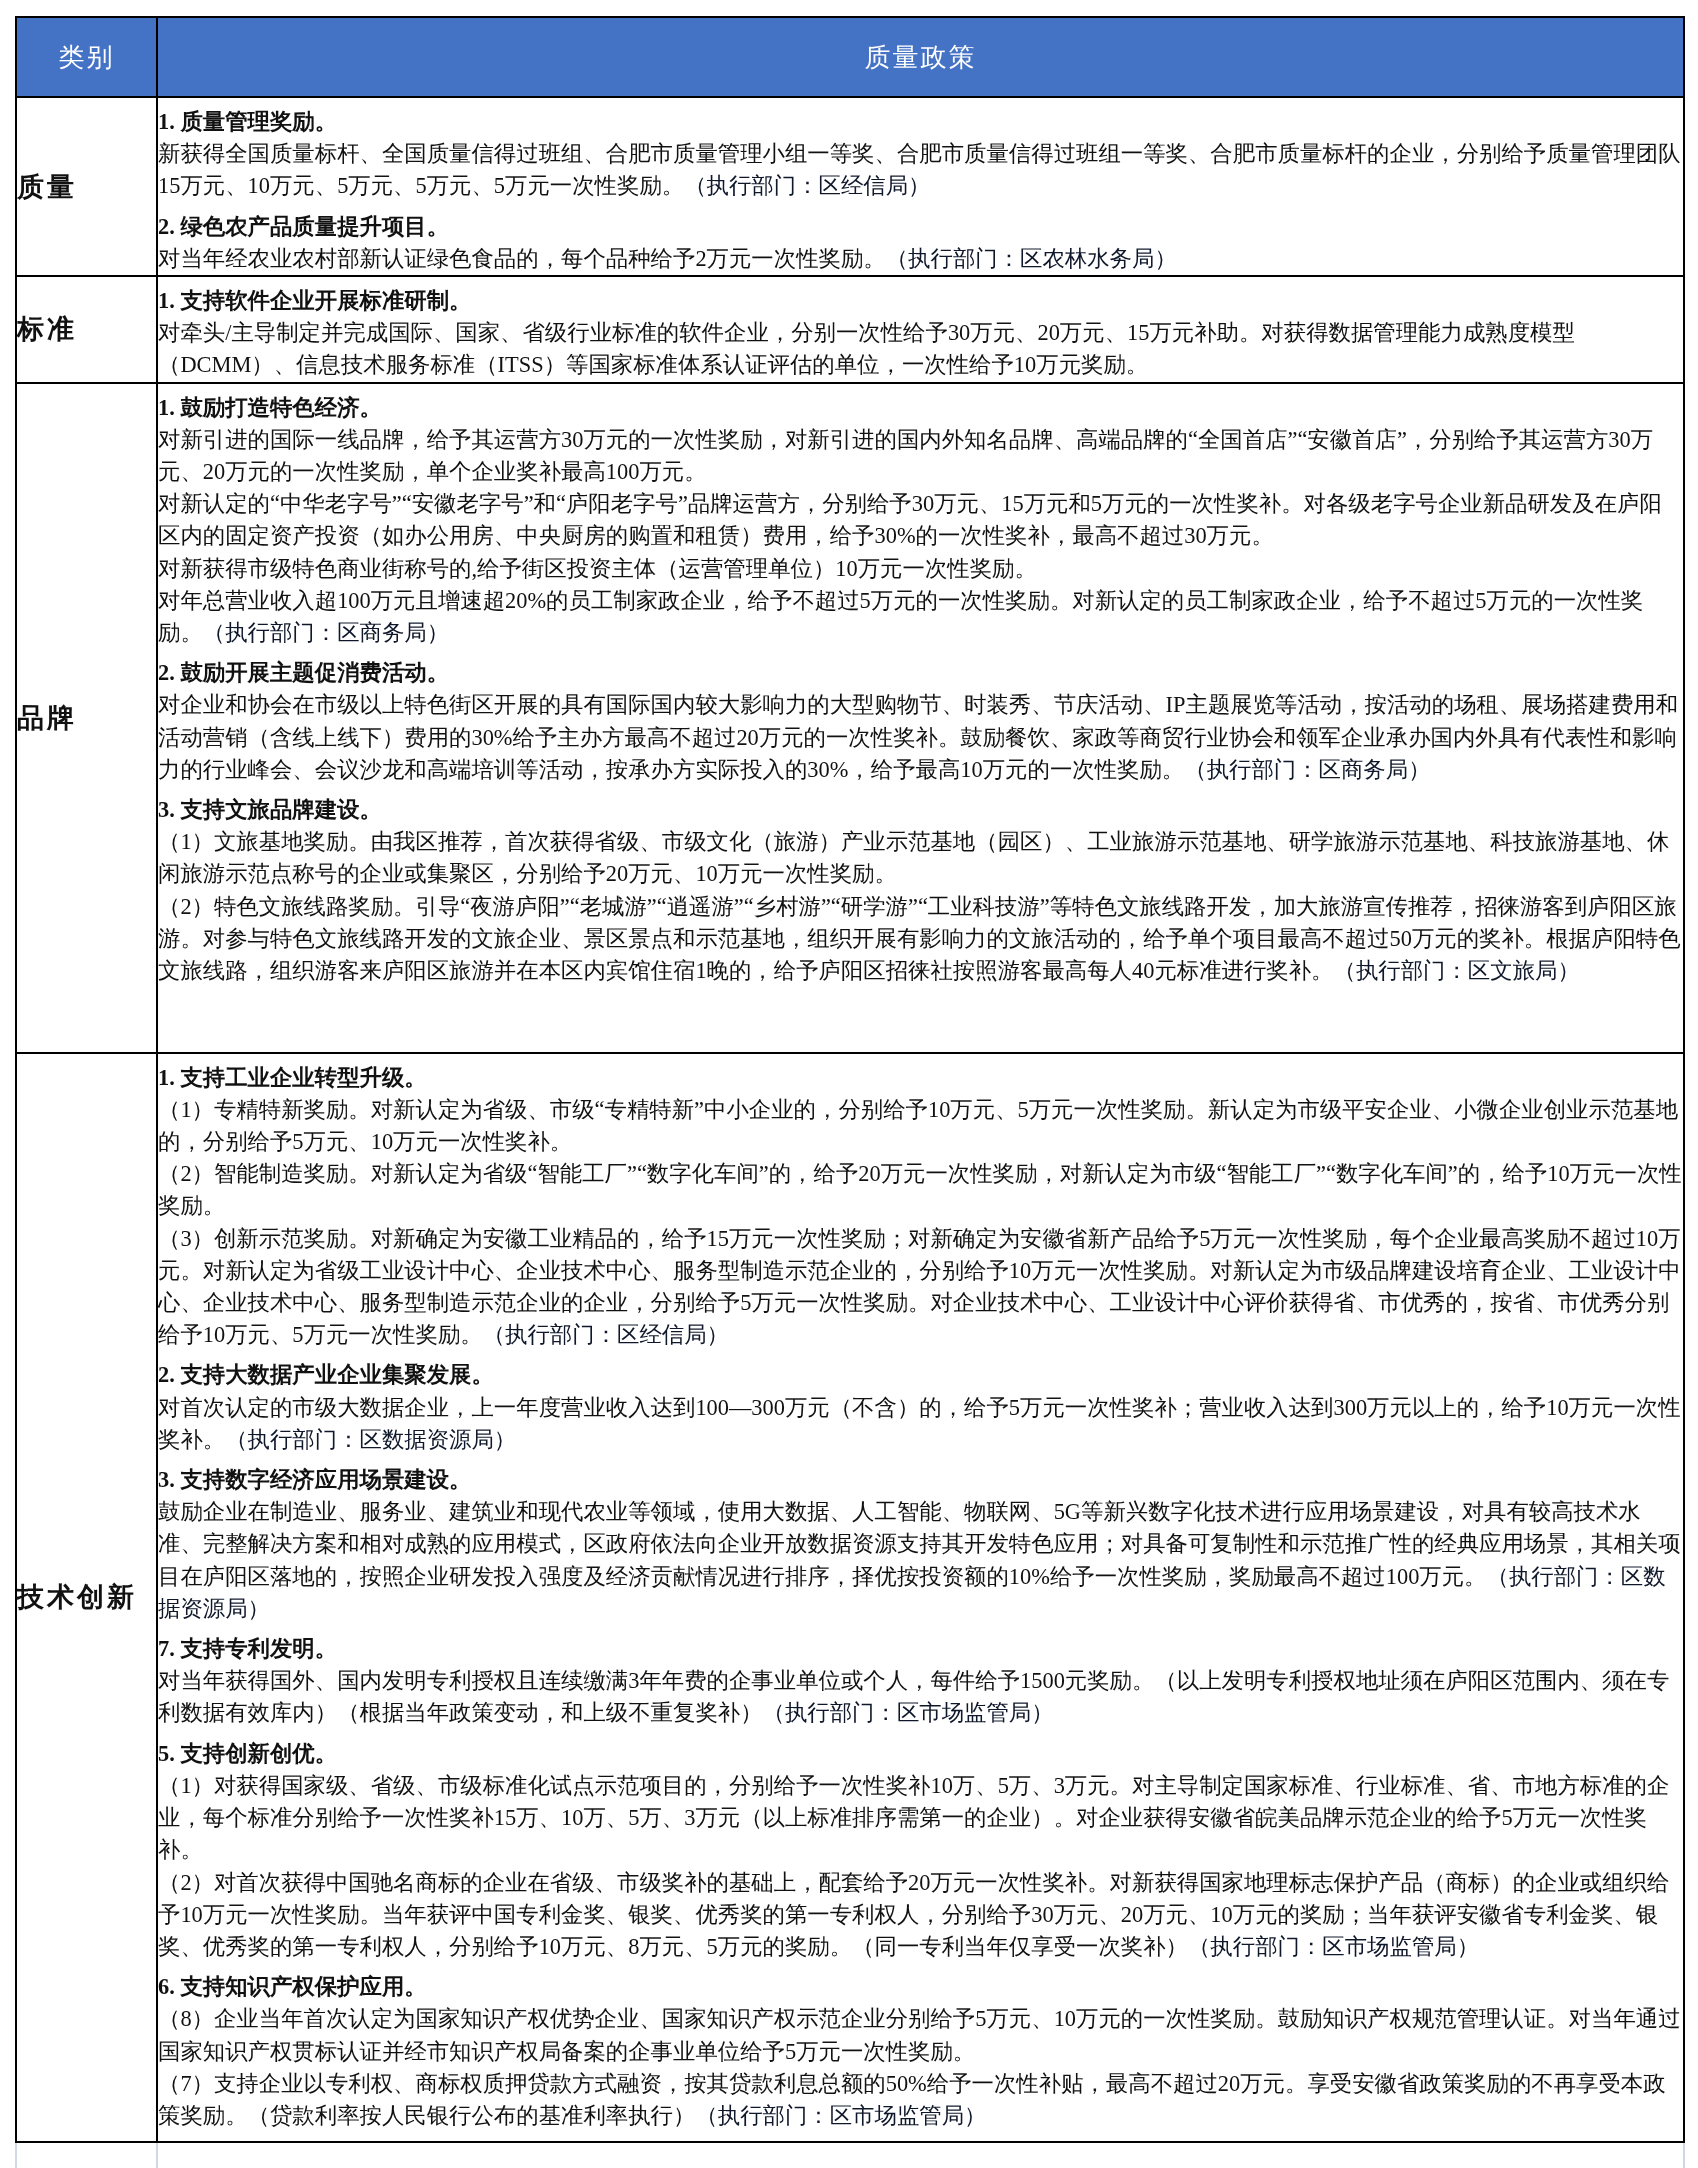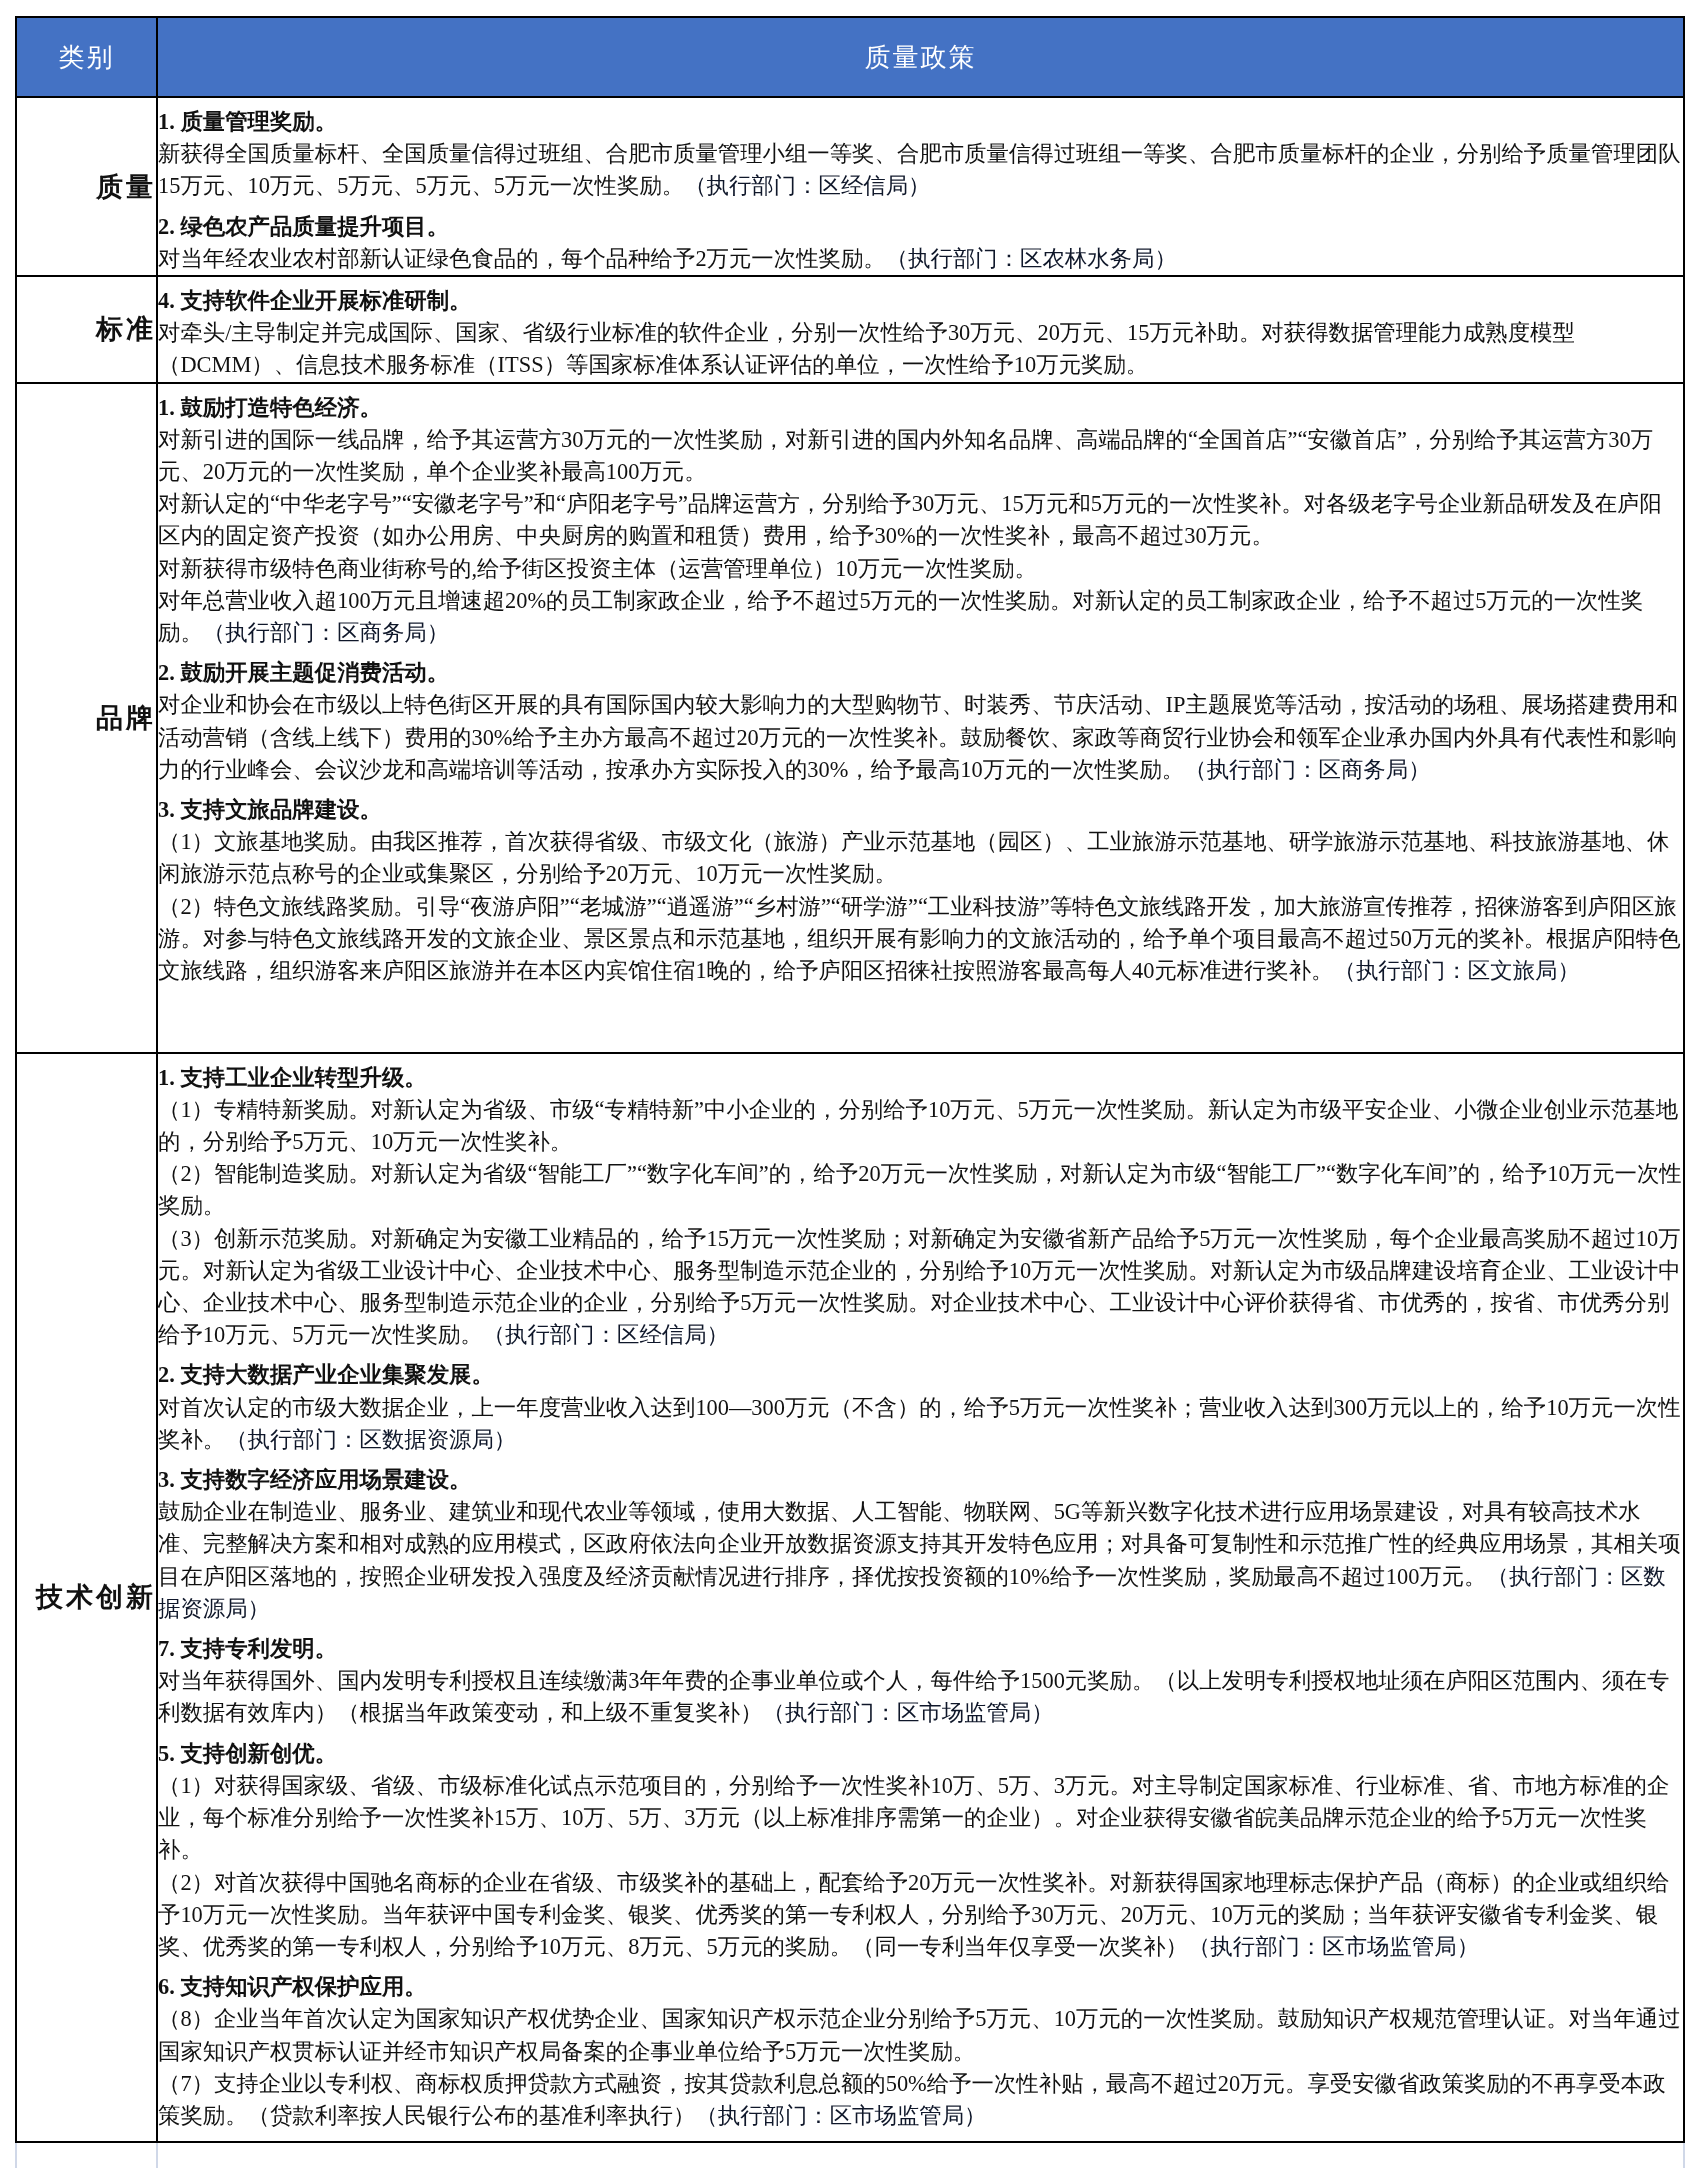--- a/index.html
+++ b/index.html
@@ -11,21 +11,21 @@
   }
   table.policy td, table.policy th { border: 2px solid #000; padding: 0; font-family: Liberation Serif, serif; }
   col.c1 { width: 141px; }
   col.c2 { width: 1527px; }
   th.hdr {
     background: #4472c4; color: #ffffff; font-weight: normal;
     height: 78px; font-size: 26px; letter-spacing: 2px;
     font-family: "DejaVu Sans", "Liberation Sans", sans-serif;
   }
   td.cat {
-    text-align: right; vertical-align: middle; font-weight: bold;
+    text-align: left; vertical-align: middle; font-weight: bold;
     font-size: 27px; letter-spacing: 3px;
   }
   td.body {
     vertical-align: top; padding: 2px 4px 8px 5px;
     font-size: 22.4px; line-height: 32.2px;
   }
   .item-title { font-weight: bold; margin-top: 8px; }
   .para { display: block; }
   .dept { color: #0f172a; }
   tr.r-quality td { height: 150px; }
@@ -54,21 +54,21 @@
       <td class="body">
           <span class="para item-title">1. 质量管理奖励。</span>
           <span class="para"><span>新获得全国质量标杆、全国质量信得过班组、合肥市质量管理小组一等奖、合肥市质量信得过班组一等奖、合肥市质量标杆的企业，分别给予质量管理团队15万元、10万元、5万元、5万元、5万元一次性奖励。</span><span class="dept">（执行部门：区经信局）</span></span>
           <span class="para item-title">2. 绿色农产品质量提升项目。</span>
           <span class="para"><span>对当年经农业农村部新认证绿色食品的，每个品种给予2万元一次性奖励。</span><span class="dept">（执行部门：区农林水务局）</span></span>
         </td>
     </tr>
     <tr class="r-standard">
       <td class="cat">标准</td>
       <td class="body">
-          <span class="para item-title">4. 支持软件企业开展标准研制。</span>
+          <span class="para item-title">1. 支持软件企业开展标准研制。</span>
           <span class="para"><span>对牵头/主导制定并完成国际、国家、省级行业标准的软件企业，分别一次性给予30万元、20万元、15万元补助。对获得数据管理能力成熟度模型（DCMM）、信息技术服务标准（ITSS）等国家标准体系认证评估的单位，一次性给予10万元奖励。</span></span>
         </td>
     </tr>
     <tr class="r-brand">
       <td class="cat">品牌</td>
       <td class="body">
           <span class="para item-title">1. 鼓励打造特色经济。</span>
           <span class="para"><span>对新引进的国际一线品牌，给予其运营方30万元的一次性奖励，对新引进的国内外知名品牌、高端品牌的“全国首店”“安徽首店”，分别给予其运营方30万元、20万元的一次性奖励，单个企业奖补最高100万元。</span></span>
           <span class="para"><span>对新认定的“中华老字号”“安徽老字号”和“庐阳老字号”品牌运营方，分别给予30万元、15万元和5万元的一次性奖补。对各级老字号企业新品研发及在庐阳区内的固定资产投资（如办公用房、中央厨房的购置和租赁）费用，给予30%的一次性奖补，最高不超过30万元。</span></span>
           <span class="para"><span>对新获得市级特色商业街称号的,给予街区投资主体（运营管理单位）10万元一次性奖励。</span></span>

